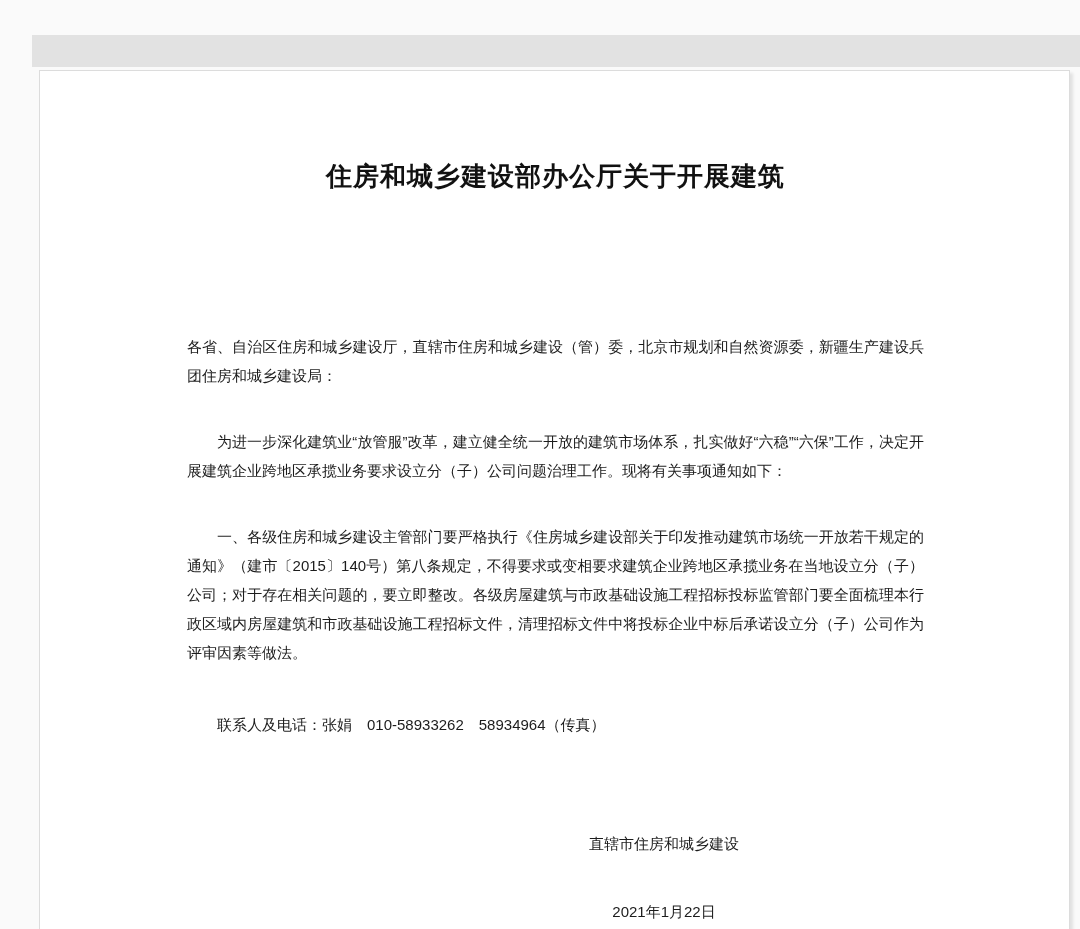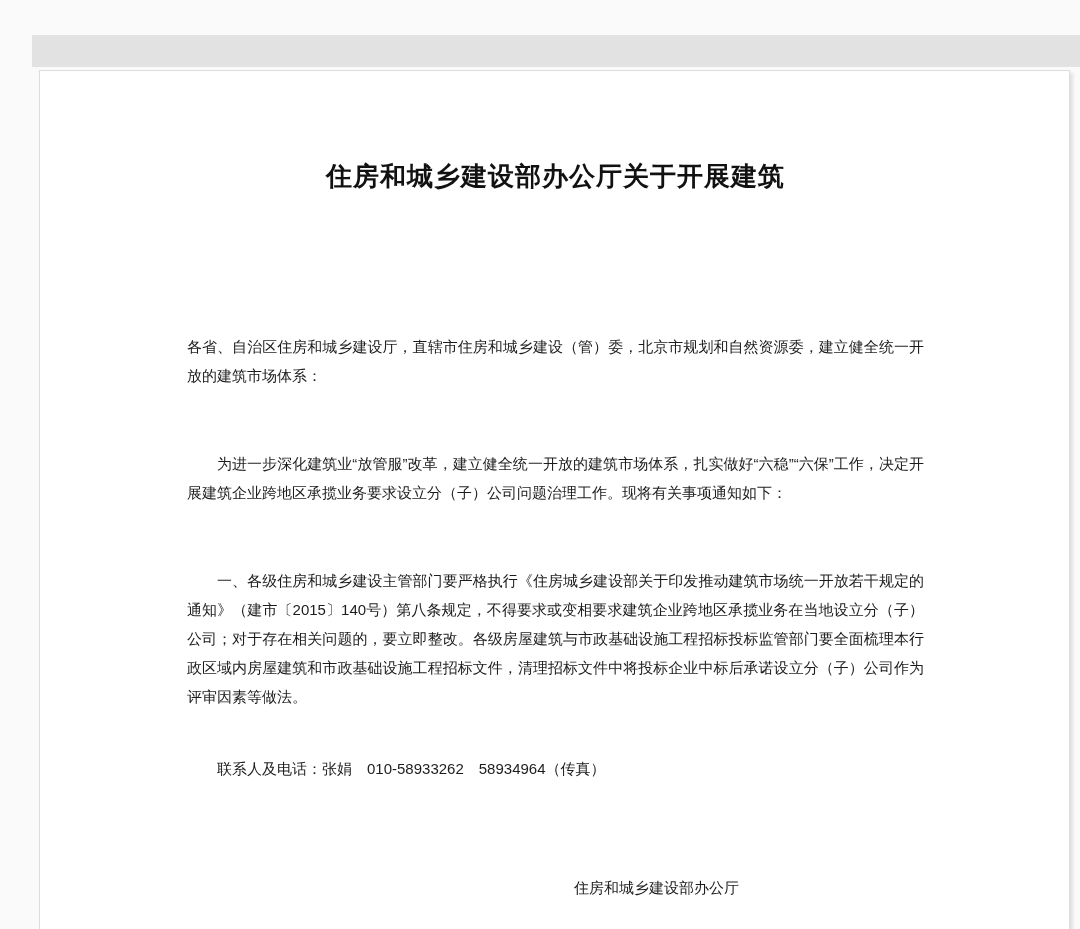--- a/index.html
+++ b/index.html
@@ -34,21 +34,21 @@
     color: #111111;
   }
   .title-line { display: block; }
   .salutation {
     margin-top: 86px;
     font-size: 15px;
     line-height: 29px;
     text-align: justify;
   }
   .para {
-    margin-top: 27px;
+    margin-top: 5px;
     font-size: 15px;
     line-height: 29px;
     text-indent: 2em;
     text-align: justify;
   }
   .contact {
     margin-top: 11px;
     font-size: 15px;
     line-height: 29px;
     text-indent: 2em;
@@ -76,27 +76,27 @@
 
 <div class="top-rule"></div>
 
 <div class="page">
   <div class="content">
 
     <h1 class="title">
       <span class="title-line">住房和城乡建设部办公厅关于开展建筑</span>
     </h1>
 
-    <p class="salutation">各省、自治区住房和城乡建设厅，直辖市住房和城乡建设（管）委，北京市规划和自然资源委，建立健全统一开放的建筑市场体系：</p>
+    <p class="salutation">各省、自治区住房和城乡建设厅，直辖市住房和城乡建设（管）委，北京市规划和自然资源委，新疆生产建设兵团住房和城乡建设局：</p>
 
     <p class="para">为进一步深化建筑业“放管服”改革，建立健全统一开放的建筑市场体系，扎实做好“六稳”“六保”工作，决定开展建筑企业跨地区承揽业务要求设立分（子）公司问题治理工作。现将有关事项通知如下：</p>
     <p class="para">一、各级住房和城乡建设主管部门要严格执行《住房城乡建设部关于印发推动建筑市场统一开放若干规定的通知》（建市〔2015〕140号）第八条规定，不得要求或变相要求建筑企业跨地区承揽业务在当地设立分（子）公司；对于存在相关问题的，要立即整改。各级房屋建筑与市政基础设施工程招标投标监管部门要全面梳理本行政区域内房屋建筑和市政基础设施工程招标文件，清理招标文件中将投标企业中标后承诺设立分（子）公司作为评审因素等做法。</p>
 
     <p class="contact">联系人及电话：张娟　010-58933262　58934964（传真）</p>
 
     <div class="sig-block">
-      <span class="sig-org">住房和城乡建设部办公厅</span>
+      <span class="sig-org">直辖市住房和城乡建设</span>
       <span class="sig-date">2021年1月22日</span>
     </div>
 
 
   </div>
 </div>
 
 </body></html>

